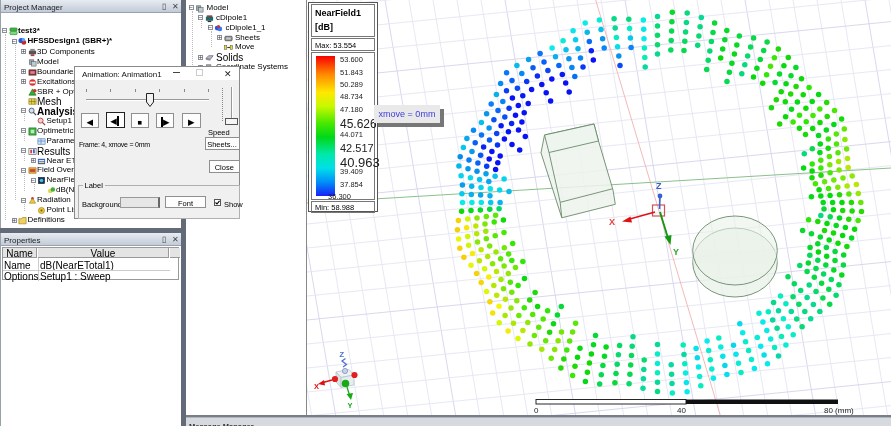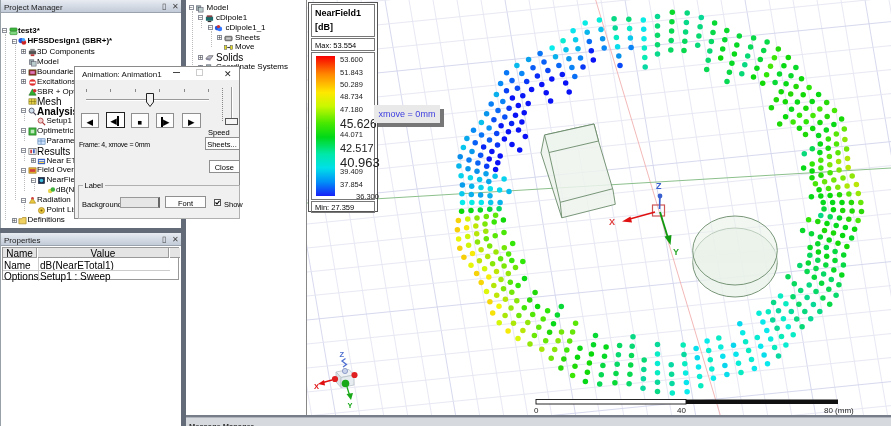--- a/index.html
+++ b/index.html
@@ -900,22 +900,22 @@
 <div style="position:absolute;left:31px;top:64.5px;font-size:7.5px;color:#222">51.843</div>
 <div style="position:absolute;left:31px;top:76.9px;font-size:7.5px;color:#222">50.289</div>
 <div style="position:absolute;left:31px;top:89.3px;font-size:7.5px;color:#222">48.734</div>
 <div style="position:absolute;left:31px;top:101.8px;font-size:7.5px;color:#222">47.180</div>
 <div style="position:absolute;left:31px;top:114.2px;font-size:12px;color:#222">45.626</div>
 <div style="position:absolute;left:31px;top:126.7px;font-size:7.5px;color:#222">44.071</div>
 <div style="position:absolute;left:31px;top:139.1px;font-size:11px;color:#222">42.517</div>
 <div style="position:absolute;left:31px;top:151.6px;font-size:13px;color:#222">40.963</div>
 <div style="position:absolute;left:31px;top:164.1px;font-size:7.5px;color:#222">39.409</div>
 <div style="position:absolute;left:31px;top:176.5px;font-size:7.5px;color:#222">37.854</div>
-<div style="position:absolute;left:47px;top:188.9px;font-size:7.5px;color:#222">36.300</div>
-    <div class="abs" style="left:2px;top:198px;width:64px;height:12px;border:1px solid #777;font-size:7.5px;padding:1px 0 0 3px">Min: 27.359</div>
+<div style="position:absolute;left:19px;top:188.9px;font-size:7.5px;color:#222">36.300</div>
+    <div class="abs" style="left:2px;top:198px;width:64px;height:12px;border:1px solid #777;font-size:7.5px;padding:1px 0 0 3px">Min: 58.988</div>
   </div>
 
   <div class="abs" style="left:67px;top:105px;width:66px;height:18px;background:#e9e9e9;box-shadow:4px 4px 0 #777;color:#3c3ce0;font-size:9px;text-align:center;padding-top:4px">xmove = 0mm</div>
 </div>
 
 <div class="abs" style="left:186px;top:415px;width:705px;height:2px;background:#777e8a"></div>
 <div class="abs" style="left:186px;top:417px;width:705px;height:9px;background:#d6d9de;border-top:1px solid #aeb4bc">
   <div class="abs" style="left:3px;top:4px;font-size:7.5px;font-weight:bold;color:#333">Message Manager</div>
 </div>
 

